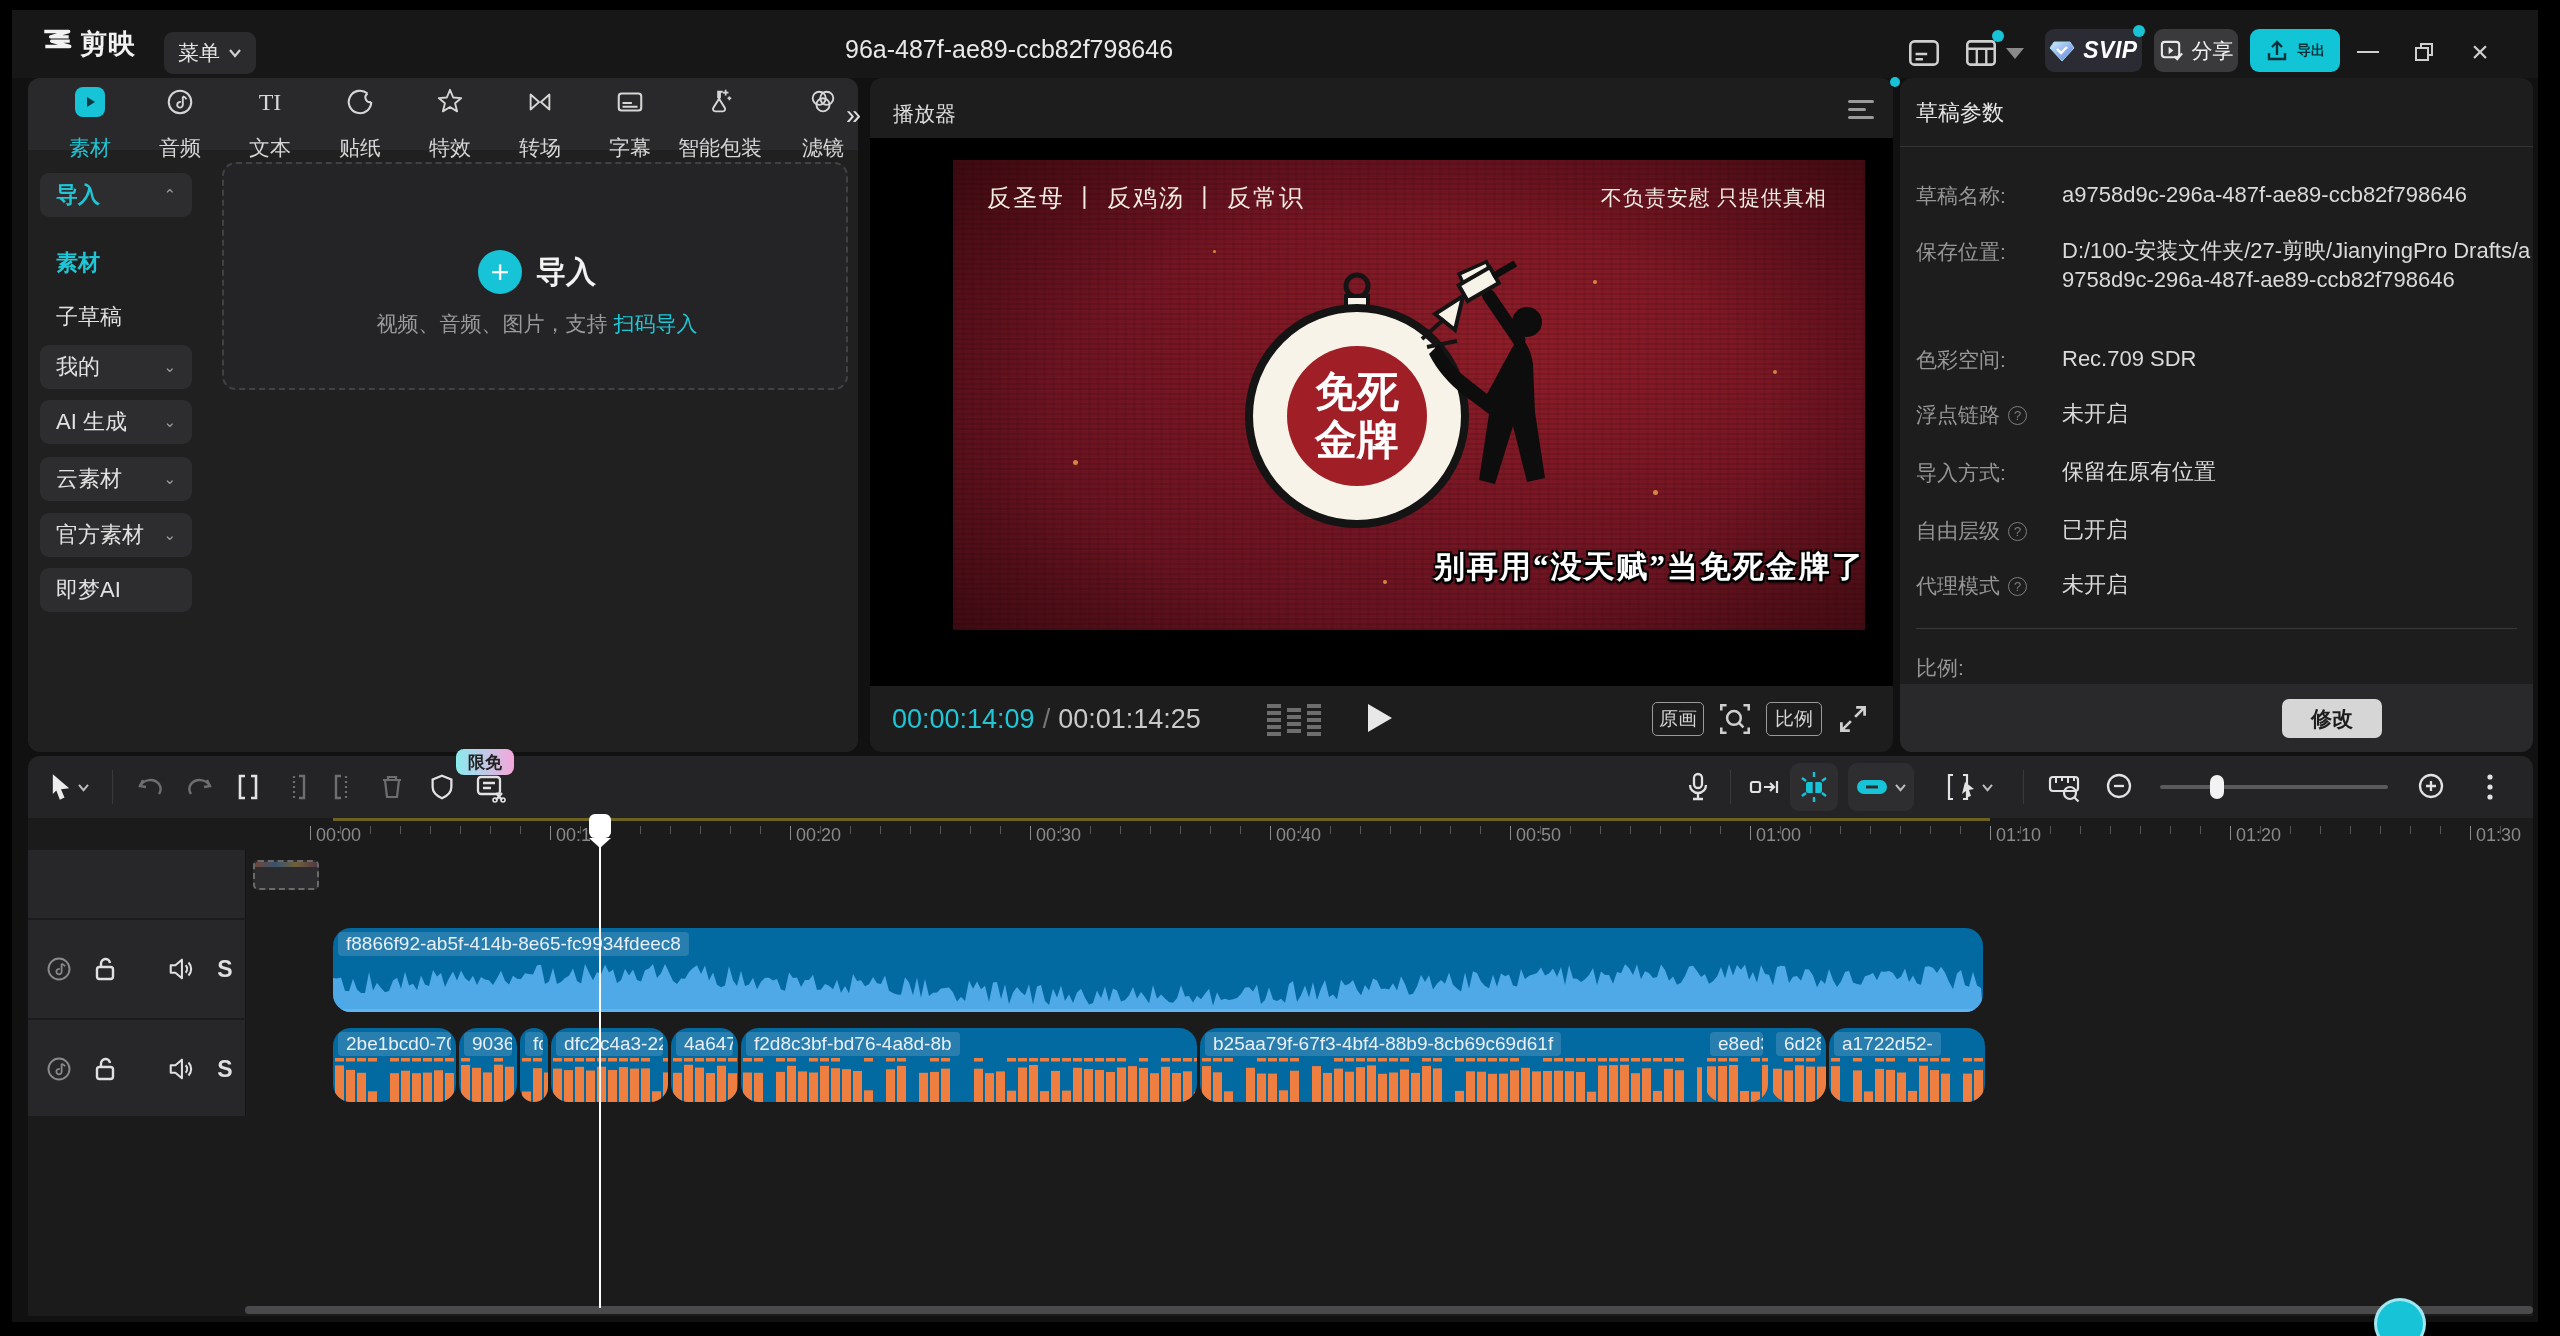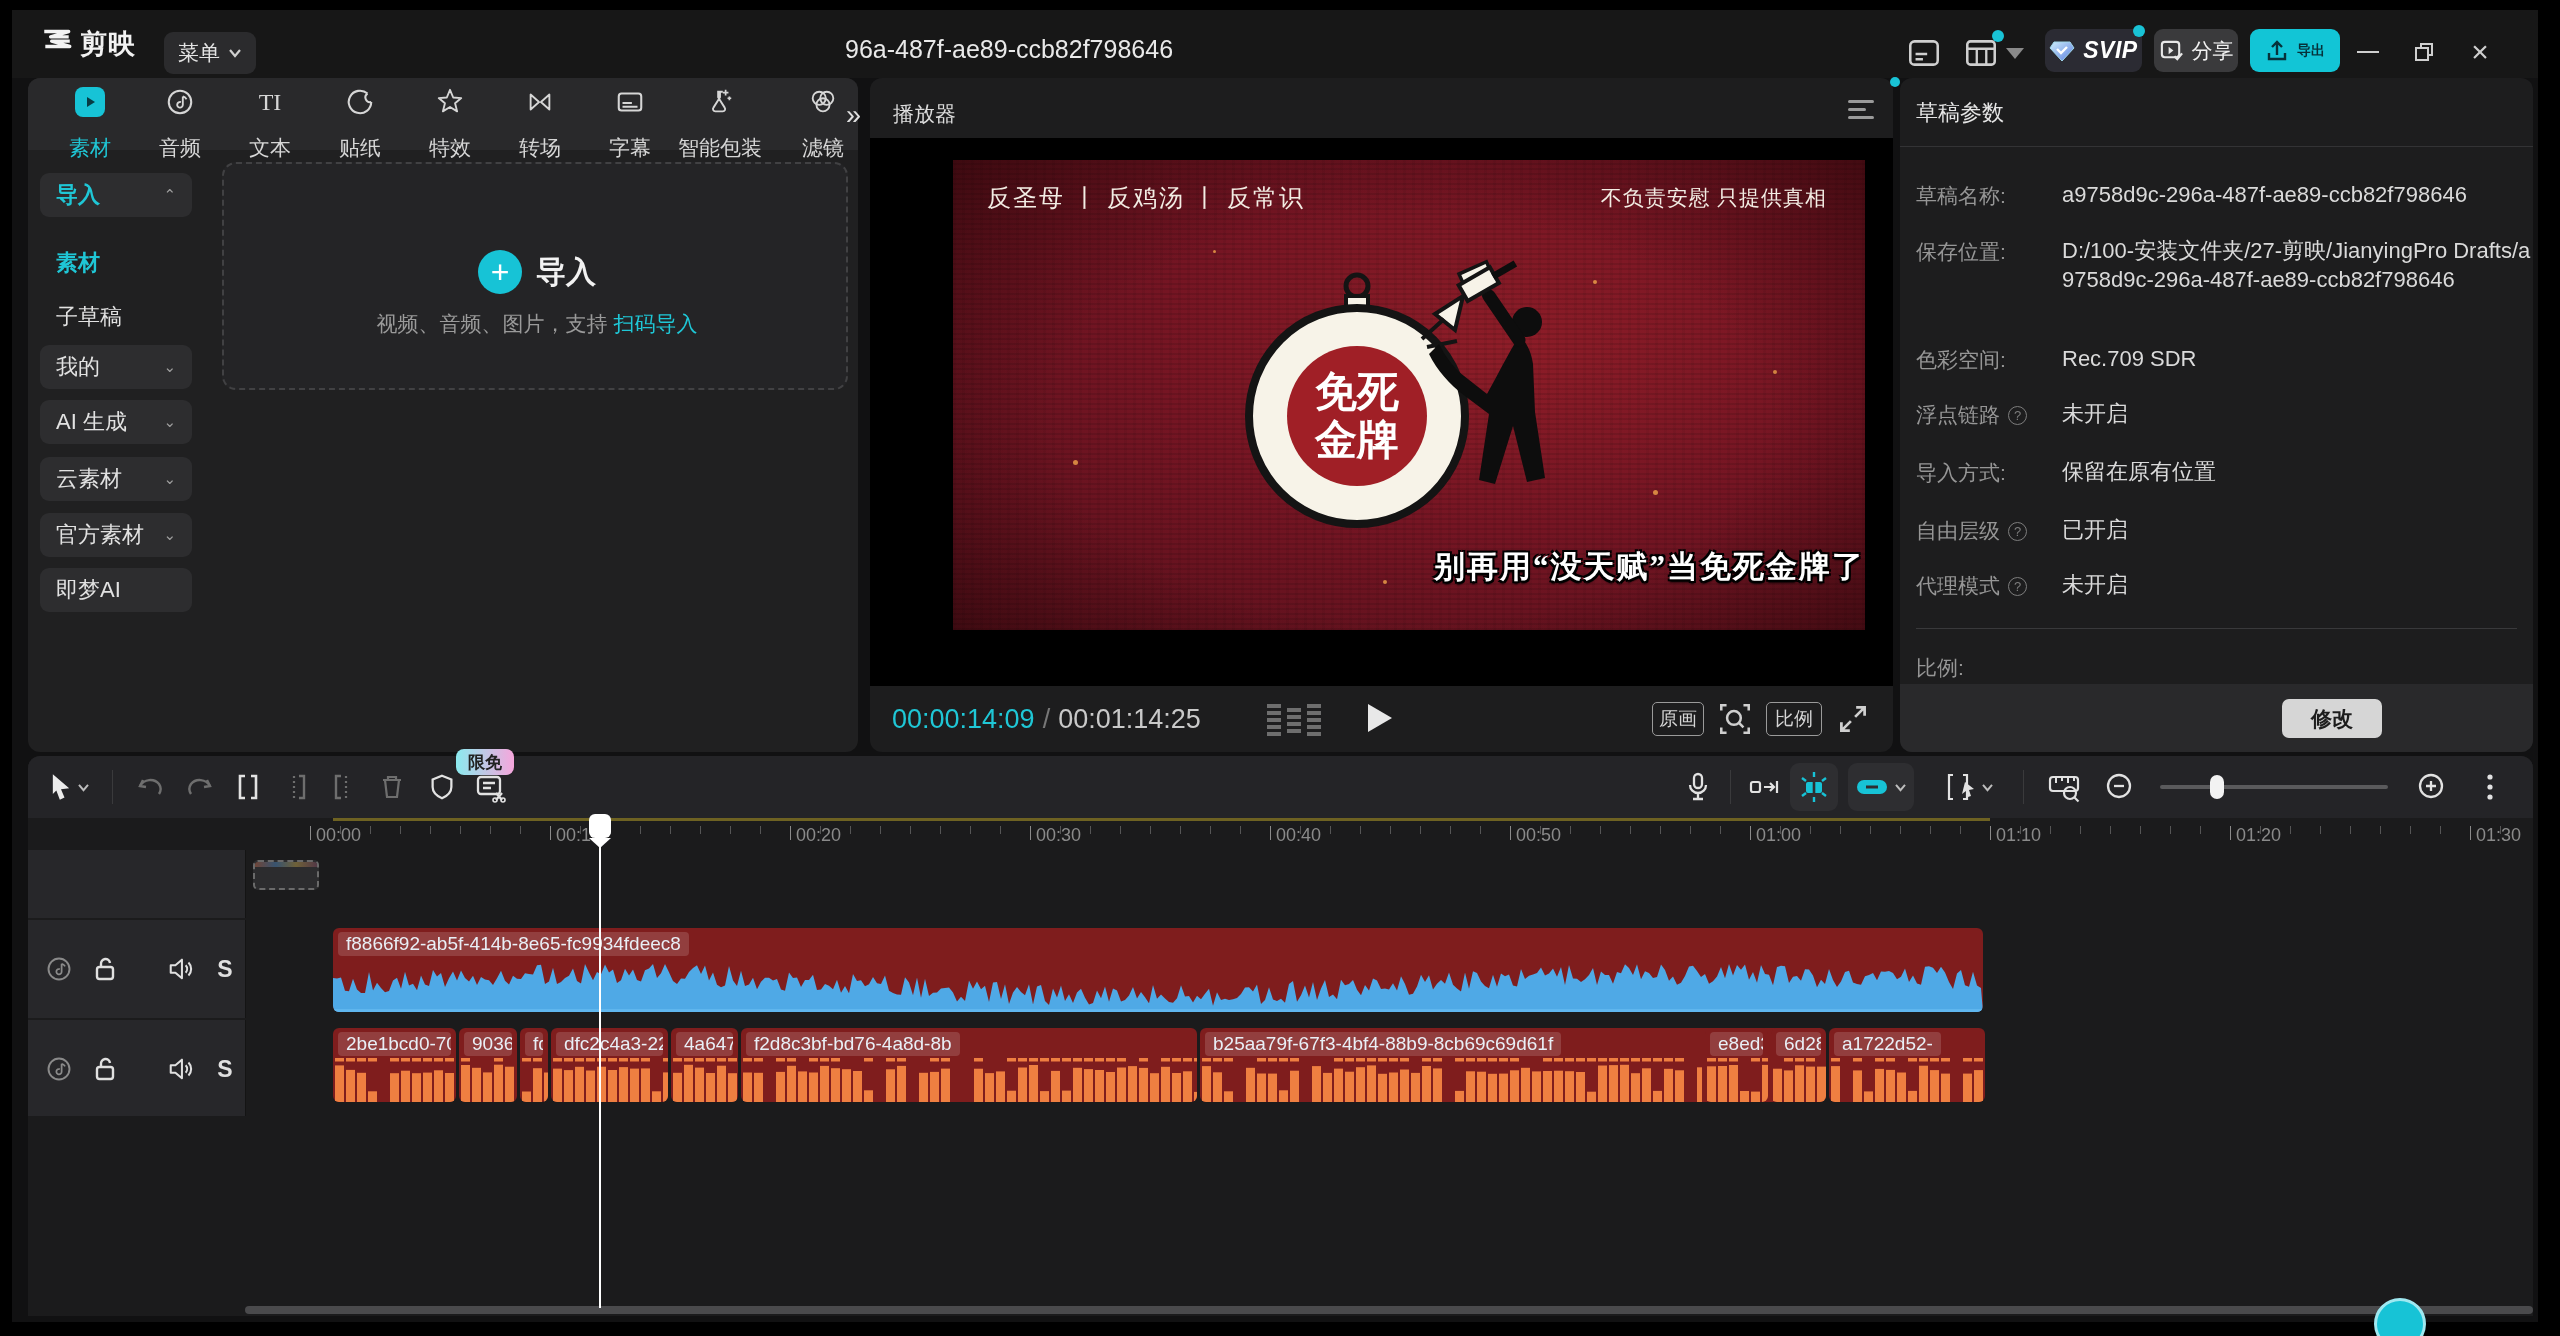--- a/index.html
+++ b/index.html
@@ -113,21 +113,21 @@
   #cover-box { position:absolute; left:225px; top:104px; width:66px; height:30px; border:2px dashed #6a6a6a; border-radius:5px; background:#2c2c2e; overflow:hidden; cursor:pointer; }
   #cover-box .thumb { height:5px; background:linear-gradient(90deg,#7a4a3a,#3a5a7a,#7a6a3a,#5a3a4a); opacity:.85; }
 
   #track-headers { position:absolute; left:0; top:94px; width:218px; height:266px; background:#27272a; border-right:1px solid #141414; }
   .th-row { position:absolute; left:0; width:218px; height:98px; }
   .th-sep { position:absolute; left:0; width:218px; height:2px; background:#1b1b1c; }
   .th-ic { position:absolute; top:34px; width:30px; height:30px; display:flex; align-items:center; justify-content:center; cursor:pointer; }
   .solo { font-size:23px; font-weight:bold; color:#e0e0e0; }
 
   #tracks-area { position:absolute; left:0; top:94px; width:2505px; height:420px; }
-  .clip { position:absolute; background:#7f1d1d; border-radius:6px; overflow:hidden; cursor:pointer; }
+  .clip { position:absolute; background:#0369a1; border-radius:18px; overflow:hidden; cursor:pointer; }
   .clip-name { position:absolute; left:5px; top:4px; max-width:calc(100% - 10px); background:rgba(255,255,255,.15); border-radius:4px; padding:1px 8px; font-size:19px; color:#e9eff6; white-space:nowrap; overflow:hidden; }
   .clip svg { position:absolute; left:0; bottom:0; }
 
   #playhead-line { position:absolute; left:571px; top:60px; width:2px; height:492px; background:#fff; z-index:8; }
   #playhead-head { position:absolute; left:561px; top:58px; z-index:9; cursor:grab; }
   #playhead-head .cap { width:22px; height:24px; background:#fff; border-radius:6px; }
   #playhead-head .tail { width:0; height:0; border-left:11px solid transparent; border-right:11px solid transparent; border-top:10px solid #fff; }
 
   #hscrollbar { position:absolute; left:217px; top:550px; width:2288px; height:8px; background:#4a4a4c; border-radius:4px; cursor:pointer; }
   #float-circle { position:absolute; left:2374px; top:1298px; width:52px; height:52px; border-radius:50%; background:#17c3d6; border:3px solid #9fe8f0; z-index:10; }

